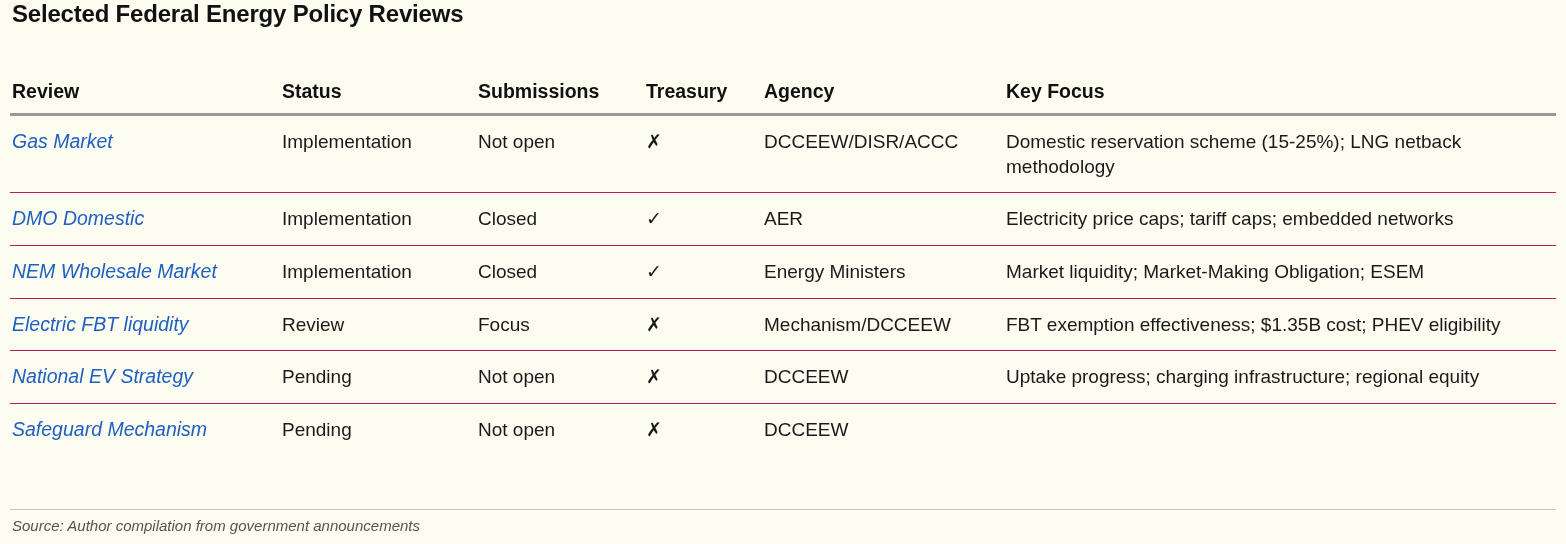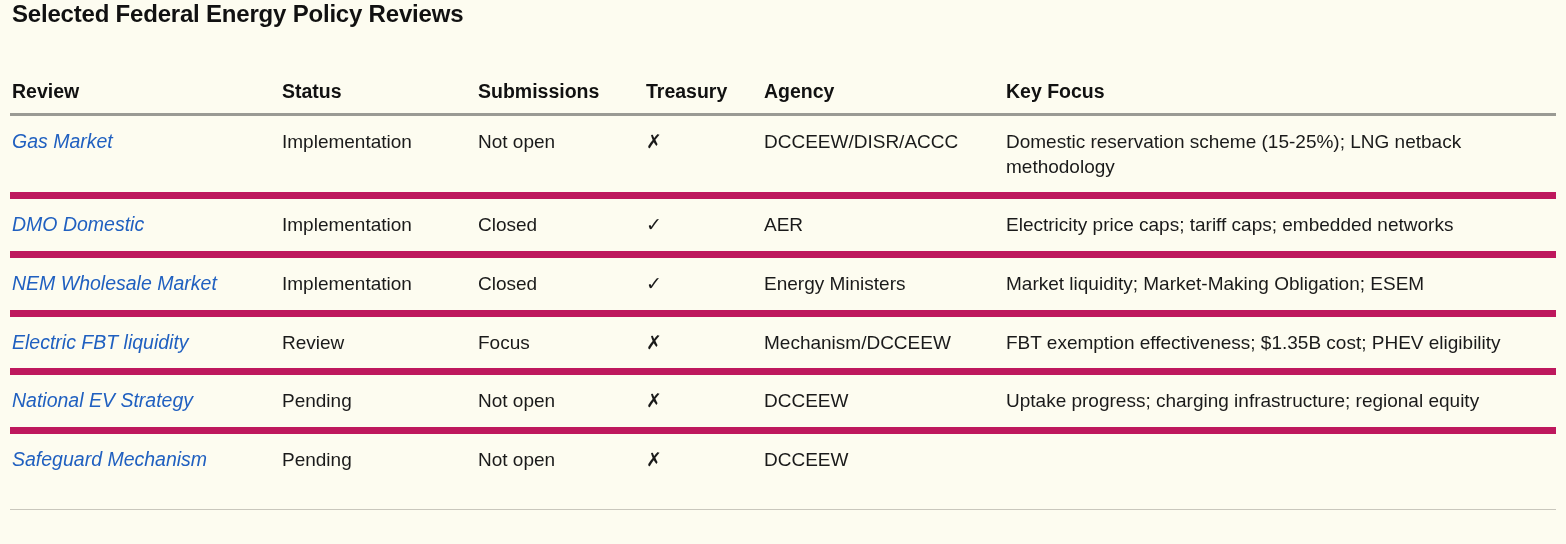--- a/index.html
+++ b/index.html
@@ -42,21 +42,21 @@
     font-size: 19.5px;
     color: #111111;
     padding: 4px 6px 10px 2px;
     vertical-align: bottom;
     border-bottom: 3px solid #9a9a94;
   }
   table.policy-table td {
     text-align: left;
     padding: 13px 6px 13px 2px;
     vertical-align: top;
-    border-bottom: 7px solid #be185d;
+    border-bottom: 1px solid #be185d;
     line-height: 1.32;
     color: #1a1a1a;
     font-size: 19px;
   }
   tr.row-last td {
     border-bottom: none;
     padding-bottom: 8px;
   }
   .col-review   { width: 270px; }
   .col-status   { width: 196px; }
@@ -170,14 +170,15 @@
         <td>Pending</td>
         <td>Not open</td>
         <td class="pub-cell">✗</td>
         <td>DCCEEW</td>
         <td></td>
       </tr>
     </tbody>
   </table>
 
   <div class="source-rule"></div>
+  <div class="source-note">Source: Author compilation from government announcements</div>
 
 </div>
 
 </body></html>

